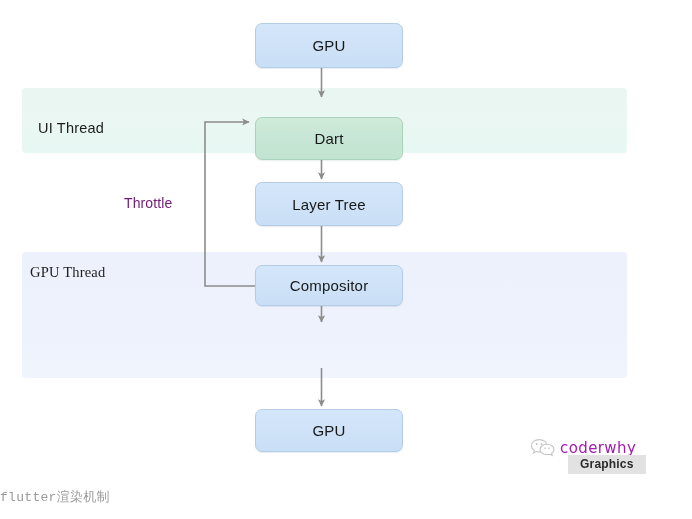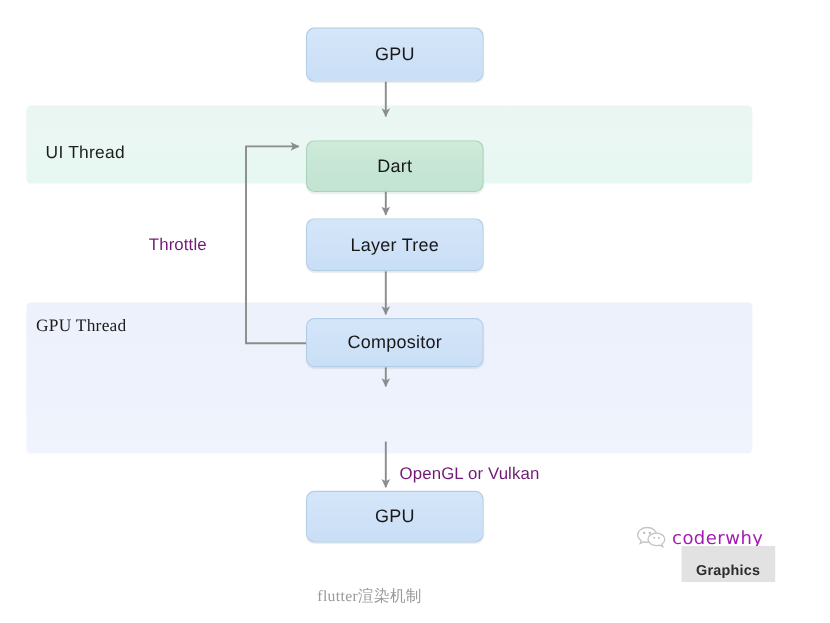--- a/index.html
+++ b/index.html
@@ -121,38 +121,38 @@
   #watermark-name {
     font-size: 15px;
     color: #a21caf;
     letter-spacing: 0.4px;
     font-family: "DejaVu Sans", sans-serif;
   }
   #watermark-tag {
     position: absolute;
     left: 38px;
     top: 17px;
-    padding: 13px 12px 3px 12px;
+    padding: 2px 12px 3px 12px;
     background: #e2e2e2;
     color: #2b2b2b;
     font-size: 12px;
     font-weight: bold;
     letter-spacing: 0.2px;
   }
 
   
   #caption {
     position: absolute;
     left: 0;
     top: 488px;
     width: 616px;
-    text-align: center;
+    text-align: left;
     font-size: 13px;
     color: #9a9a9a;
-    font-family: Liberation Serif, serif;
+    font-family: Liberation Mono, monospace;
     letter-spacing: 0.3px;
   }
 </style>
 </head>
 <body>
 
 <div id="stage">
 
   <div class="band" id="band-ui"></div>
   <div class="band-label" id="band-ui-label">UI Thread</div>
@@ -186,21 +186,20 @@
     <g>
       <line x1="321.5" y1="368" x2="321.5" y2="406" stroke="#8c8c8c" stroke-width="1.6" marker-end="url(#arrowhead)"></line>
     </g>
 
     <g>
       <path d="M255,286 L205,286 L205,122 L249,122" fill="none" stroke="#8c8c8c" stroke-width="1.6" marker-end="url(#arrowhead)"></path>
     </g>
   </svg>
 
   <div class="edge-label" id="label-throttle">Throttle</div>
-  <div class="edge-label" id="label-opengl">OpenGL or Vulkan</div>
 
   <div class="node blue" id="node-gpu-top">GPU</div>
 
   <div class="node green" id="node-dart">Dart</div>
 
   <div class="node blue" id="node-compositor">Compositor</div>
 
   <div class="node blue" id="node-layer-tree">Layer Tree</div>
 
 

